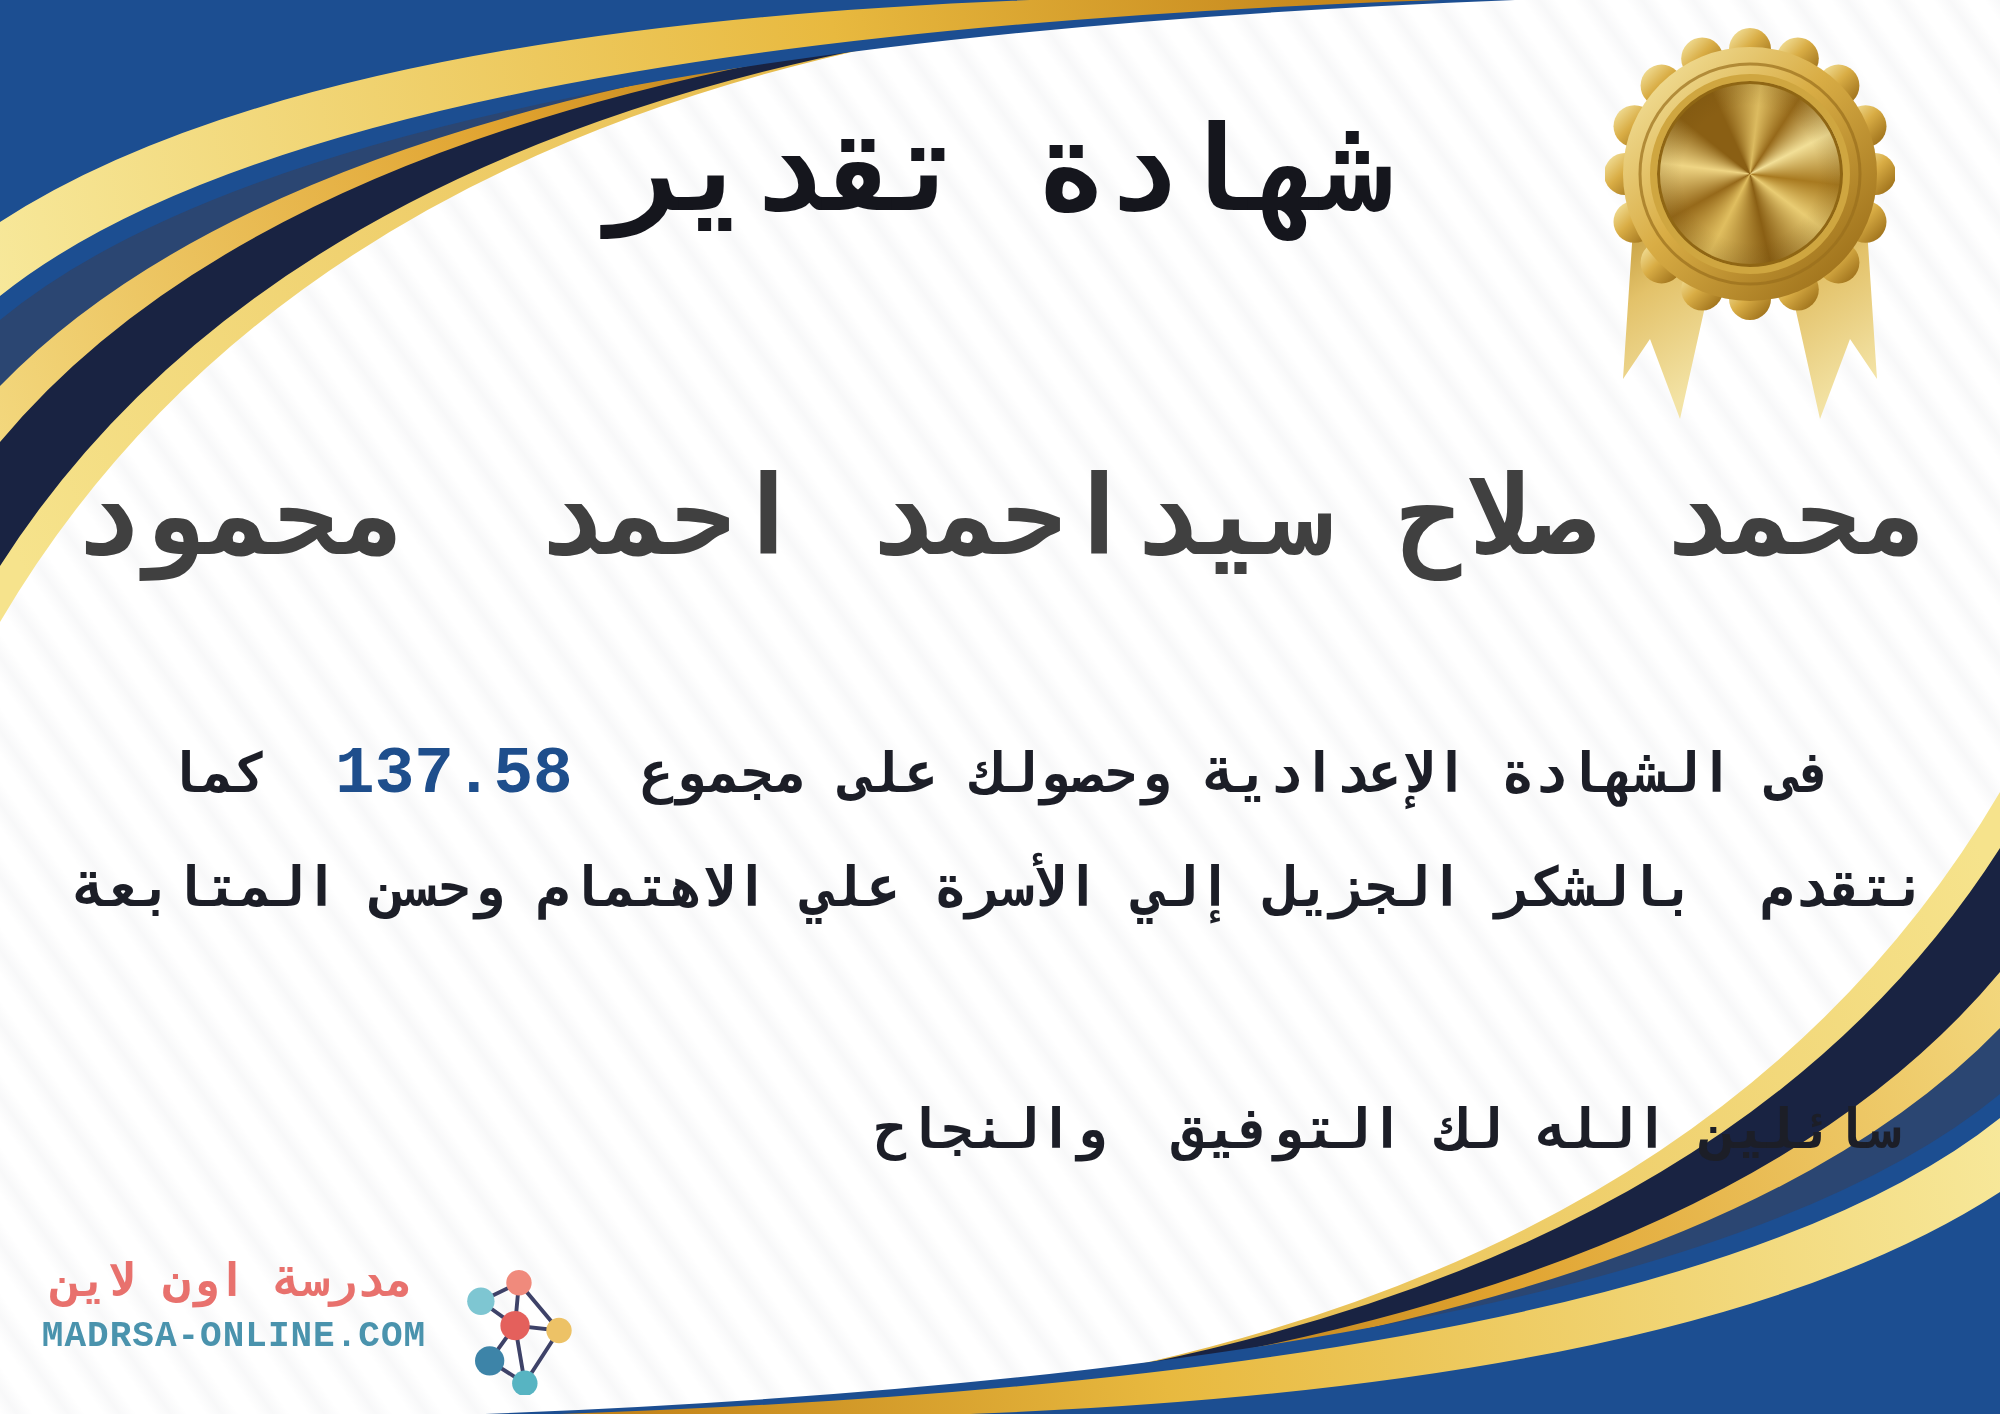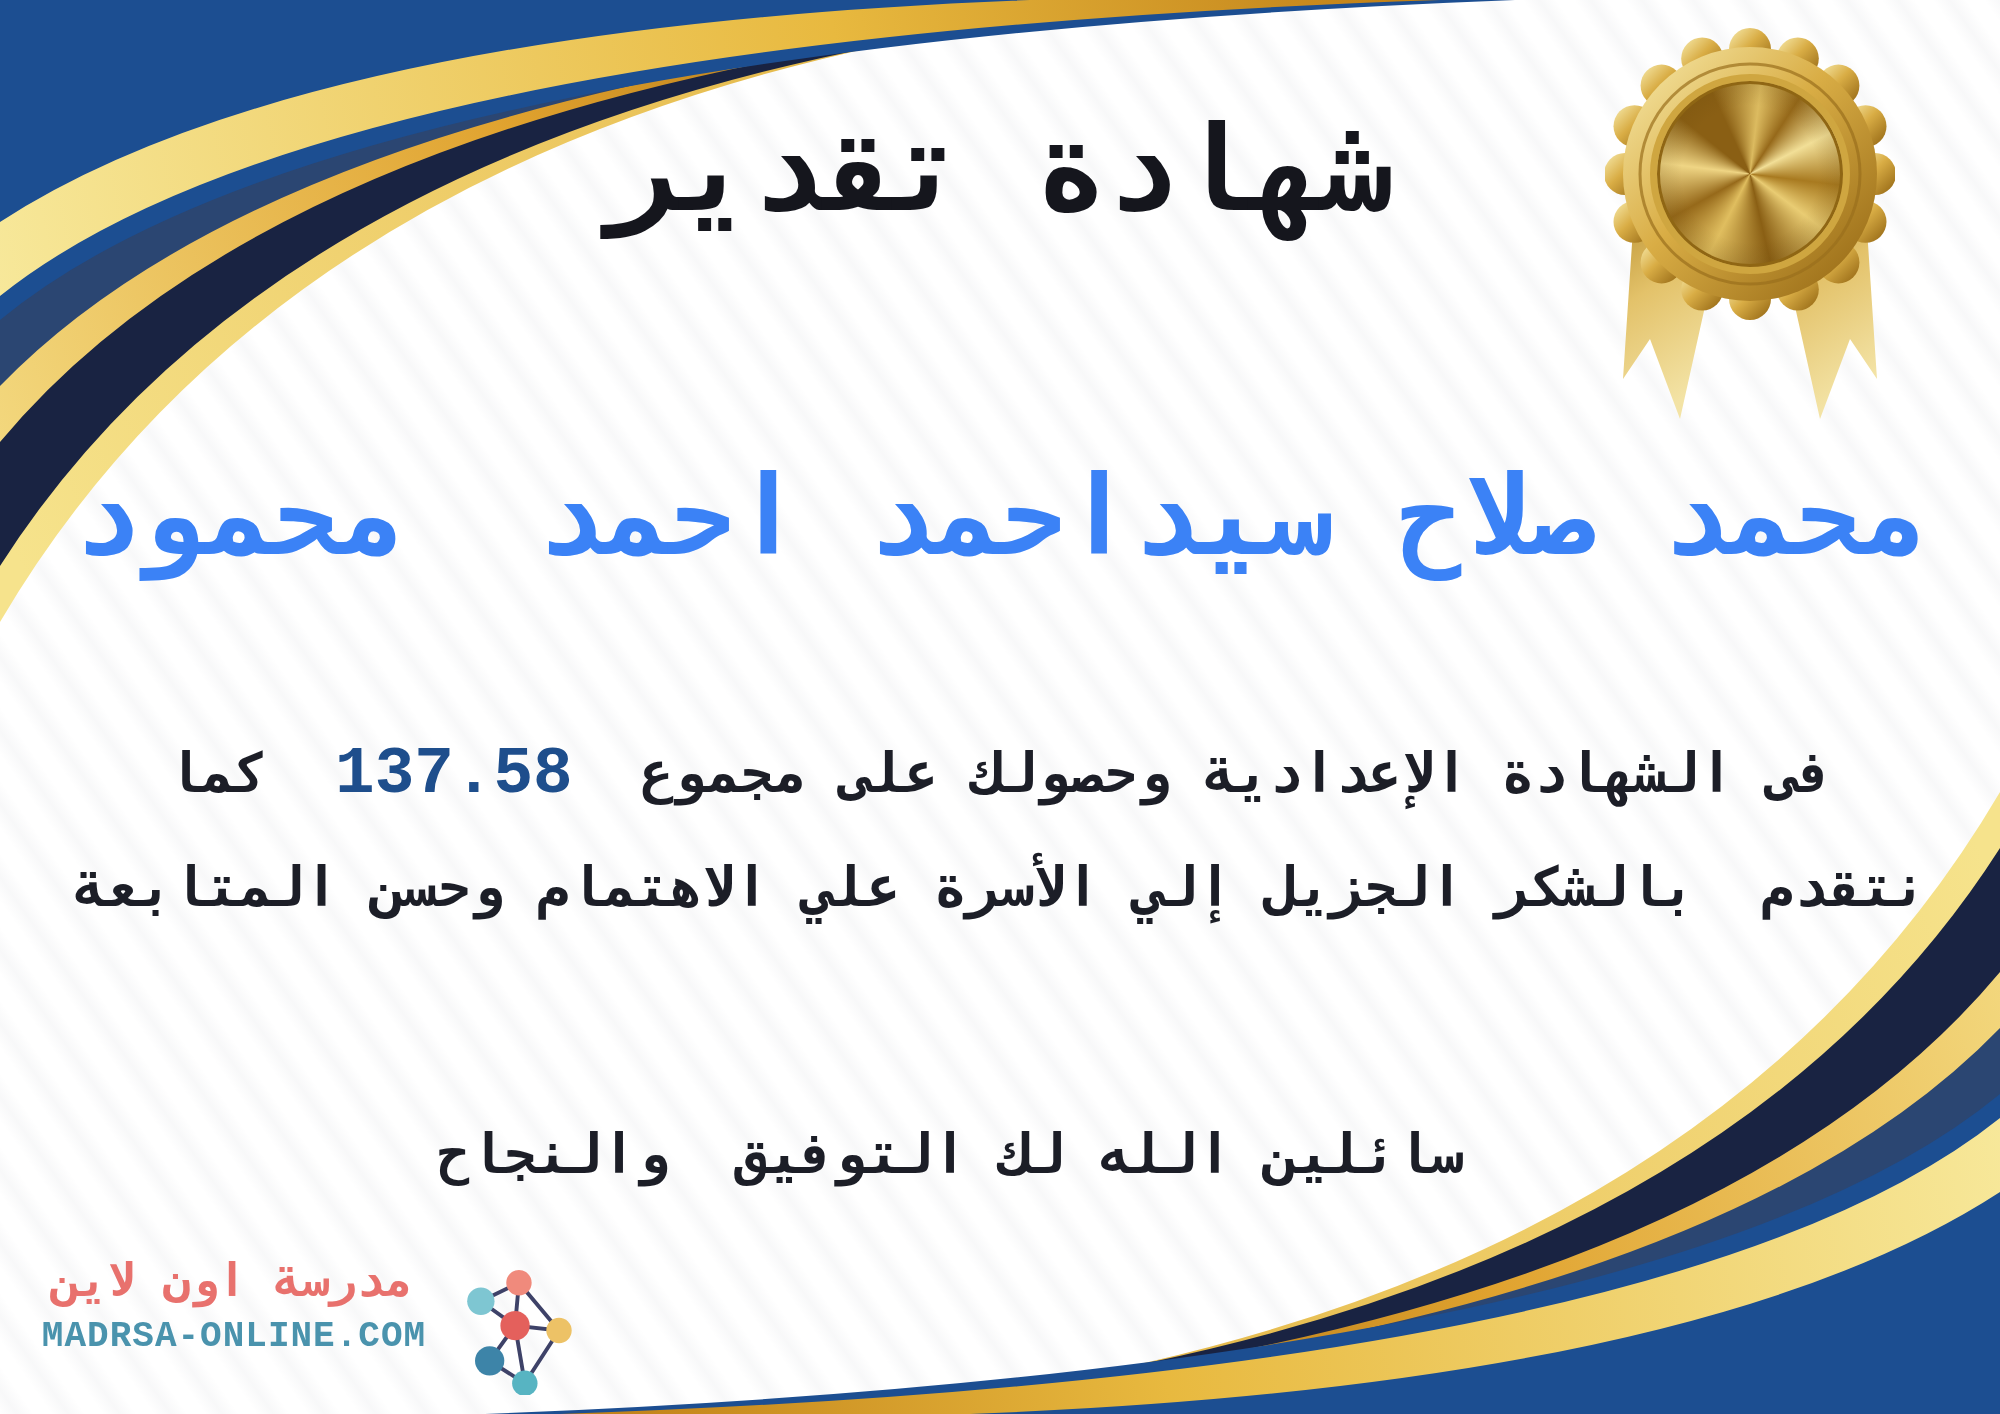--- a/index.html
+++ b/index.html
@@ -29,37 +29,37 @@
   
   .title{
     position:absolute;top:100px;left:0;width:2000px;
     text-align:center;direction:rtl;
     font-size:118px;font-weight:bold;color:#15161d;
     white-space:pre-wrap;z-index:3;
   }
   .name{
     position:absolute;top:452px;left:0;width:2000px;
     text-align:center;direction:rtl;
-    font-size:110px;font-weight:bold;color:#3b82f6;
+    font-size:110px;font-weight:bold;color:#404040;
     white-space:pre-wrap;z-index:3;
   }
   .body-text{
     position:absolute;top:712px;left:30px;width:1940px;
     text-align:center;direction:rtl;
     font-size:55px;font-weight:bold;color:#1c1e27;
     line-height:1.92;z-index:3;
   }
   .body-text p{margin:0;white-space:pre-wrap;}
   .score{
     color:#1e4e8c;font-size:66px;font-weight:bold;
     margin:0 68px;white-space:nowrap;
   }
   .closing{
-    position:absolute;top:1122px;left:0;width:1900px;
-    text-align:center;direction:rtl;
+    position:absolute;top:1097px;left:0;width:1900px;
+    text-align:right;direction:rtl;
     font-size:55px;font-weight:bold;color:#1c1e27;
     white-space:pre-wrap;z-index:3;
   }
 
   
   .medal{position:absolute;left:1605px;top:26px;width:290px;height:400px;z-index:2;}
   .medal svg{position:absolute;inset:0;}
   .medal .disc{
     position:absolute;left:45px;top:48px;width:200px;height:200px;
     box-sizing:border-box;border-radius:50%;

